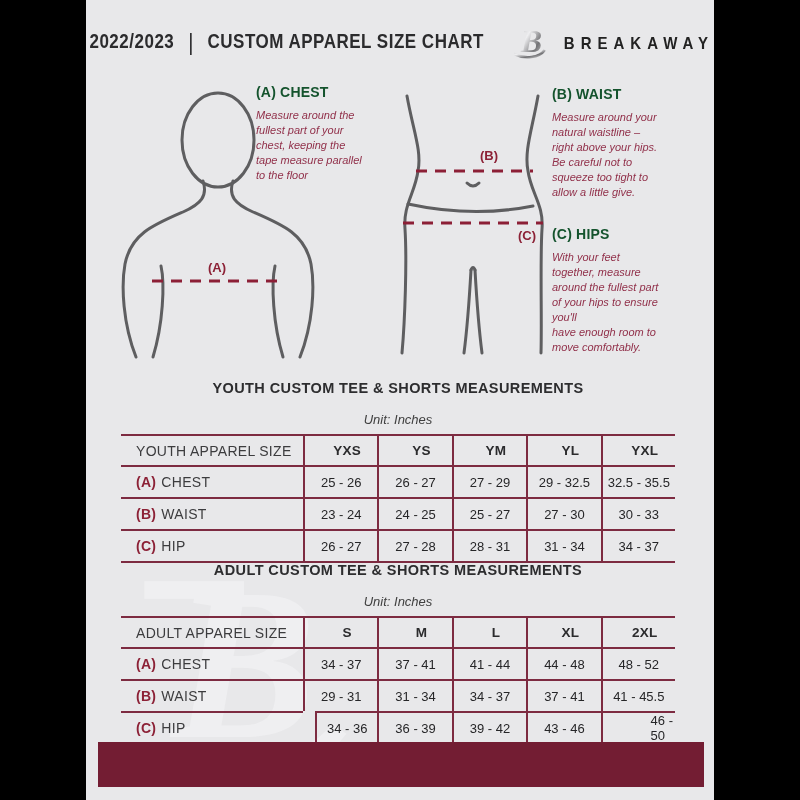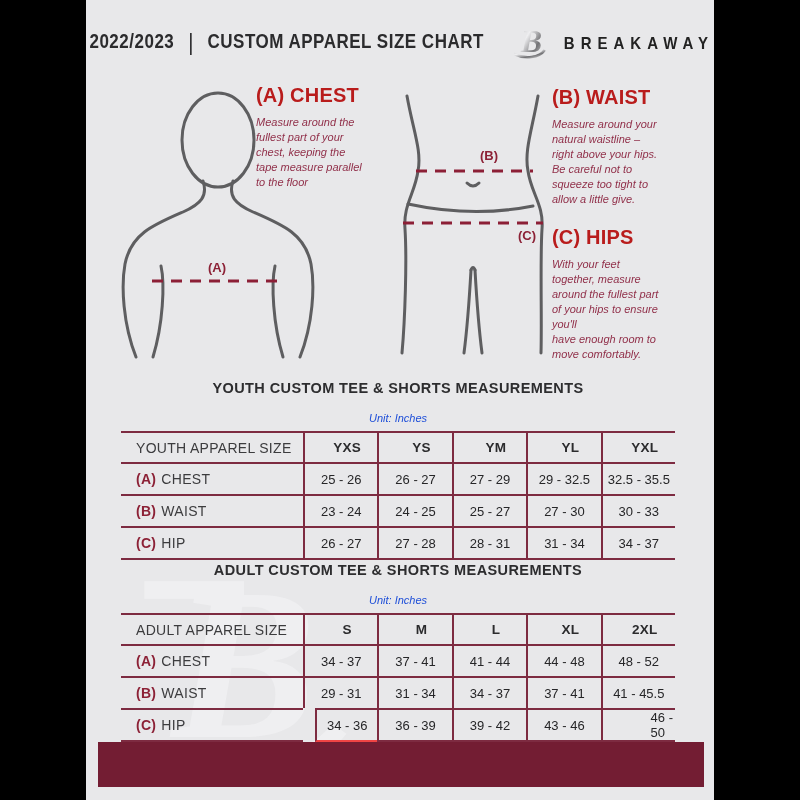--- a/index.html
+++ b/index.html
@@ -30,37 +30,37 @@
   
   .fig{position:absolute;}
   .fig-left{left:19px;top:83px;}
   .fig-right{left:299px;top:88px;}
   
   .sect{position:absolute;}
   .sect-a{left:170px;top:84px;width:158px;}
   .sect-b{left:466px;top:86px;width:162px;}
   .sect-c{left:466px;top:226px;width:162px;}
   .sect h3{
-    margin:0 0 8px 0;font-size:20px;font-weight:800;color:#b91c1c;
+    margin:0 0 8px 0;font-size:14px;font-weight:800;color:#14532d;
     letter-spacing:.2px;
   }
   .sect p{
     margin:0;font-size:11px;line-height:1.36;color:#91304a;
     font-style:italic;white-space:pre-line;
   }
   
   .tbl-block{position:absolute;left:35px;width:554px;}
   .tbl-youth{top:364px;}
   .tbl-adult{top:546px;}
   .tbl-title{
     text-align:center;font-size:14.5px;font-weight:700;color:#2d2d2f;
     letter-spacing:.4px;margin:16px;
   }
   .tbl-unit{
-    text-align:center;font-size:11px;font-style:italic;color:#1d4ed8;
+    text-align:center;font-size:13px;font-style:italic;color:#404040;
     margin:2px 0 7px 0;
   }
   .grid{display:grid;grid-template-columns:182px repeat(5,1fr);}
   .cell{
     border-top:2px solid #7d2b41;
     display:flex;align-items:center;justify-content:center;
     font-size:13px;color:#262628;height:30px;
   }
   .cell.vline{border-left:2px solid #7d2b41;}
   .cell.hdr{font-weight:700;font-size:13.5px;color:#2b2b2d;height:29px;padding-left:12px;}

